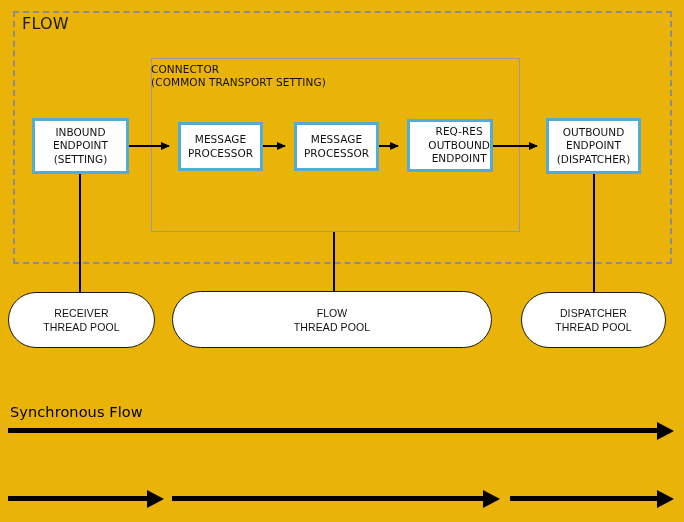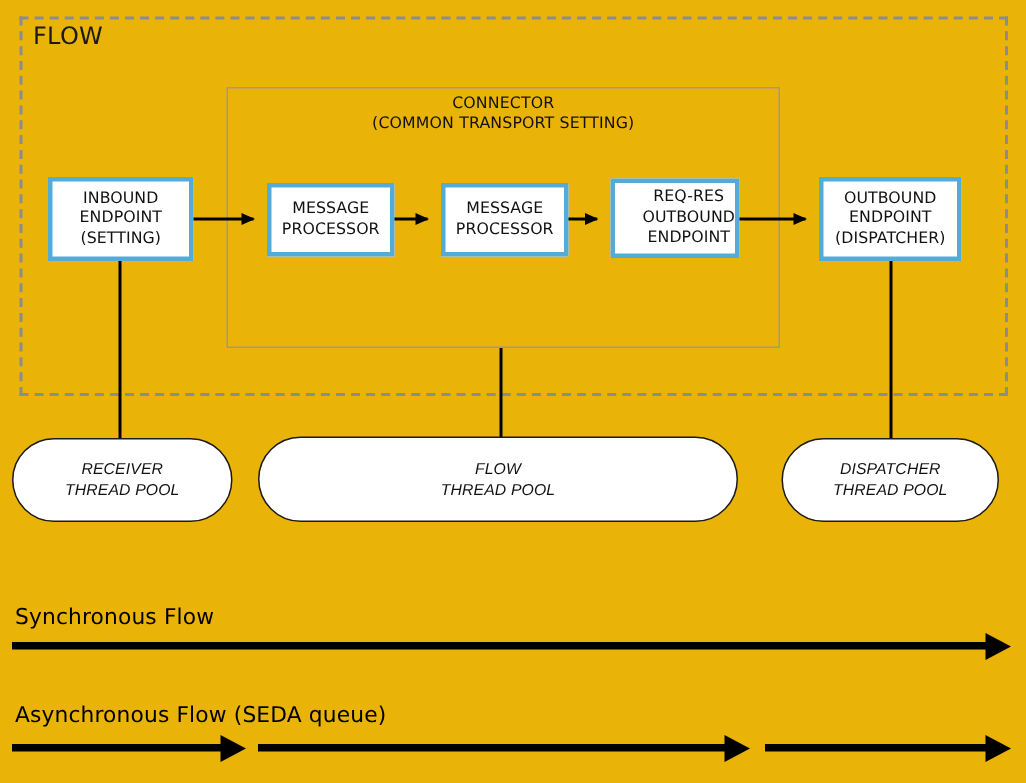--- a/index.html
+++ b/index.html
@@ -44,21 +44,20 @@
     height: 174px;
     border: 1px solid #9a9a9a;
     box-sizing: border-box;
     background: transparent;
   }
   .connector-label {
     position: absolute;
     left: 151px;
     top: 63px;
     width: 369px;
-    text-align: center;
     font-size: 10.5px;
     line-height: 13px;
     color: #111111;
     letter-spacing: 0.1px;
   }
   
   .bluebox {
     position: absolute;
     border: 3px solid #53ACD8;
     box-sizing: border-box;
@@ -118,21 +117,20 @@
     box-sizing: border-box;
     display: flex;
     align-items: center;
     justify-content: center;
     text-align: center;
     font-size: 10.5px;
     line-height: 14px;
     color: #111111;
     font-family: "Liberation Sans", sans-serif;
     letter-spacing: 0.1px;
-    font-style: italic;
   }
   #pool-receiver   { left: 8px;   top: 292px; width: 147px; height: 56px; border-radius: 28px; }
   #pool-flow       { left: 172px; top: 291px; width: 320px; height: 57px; border-radius: 29px; }
   #pool-dispatcher { left: 521px; top: 292px; width: 145px; height: 56px; border-radius: 28px; }
 
   
   .legend-label {
     position: absolute;
     font-size: 14.5px;
     color: #000000;
@@ -235,18 +233,17 @@
   <div class="pool" id="pool-dispatcher">
       <div>
         <div>DISPATCHER</div>
         <div>THREAD POOL</div>
       </div>
     </div>
 
   <div class="legend-label" id="label-sync">Synchronous Flow</div>
   <div class="thickline arrowed" id="sync-line"></div>
 
-  <div class="legend-label" id="label-async">Asynchronous Flow (SEDA queue)</div>
   <div class="thickline arrowed" id="async-seg-1"></div>
   <div class="thickline arrowed" id="async-seg-2"></div>
   <div class="thickline arrowed" id="async-seg-3"></div>
 
 </div>
 
 </body></html>

